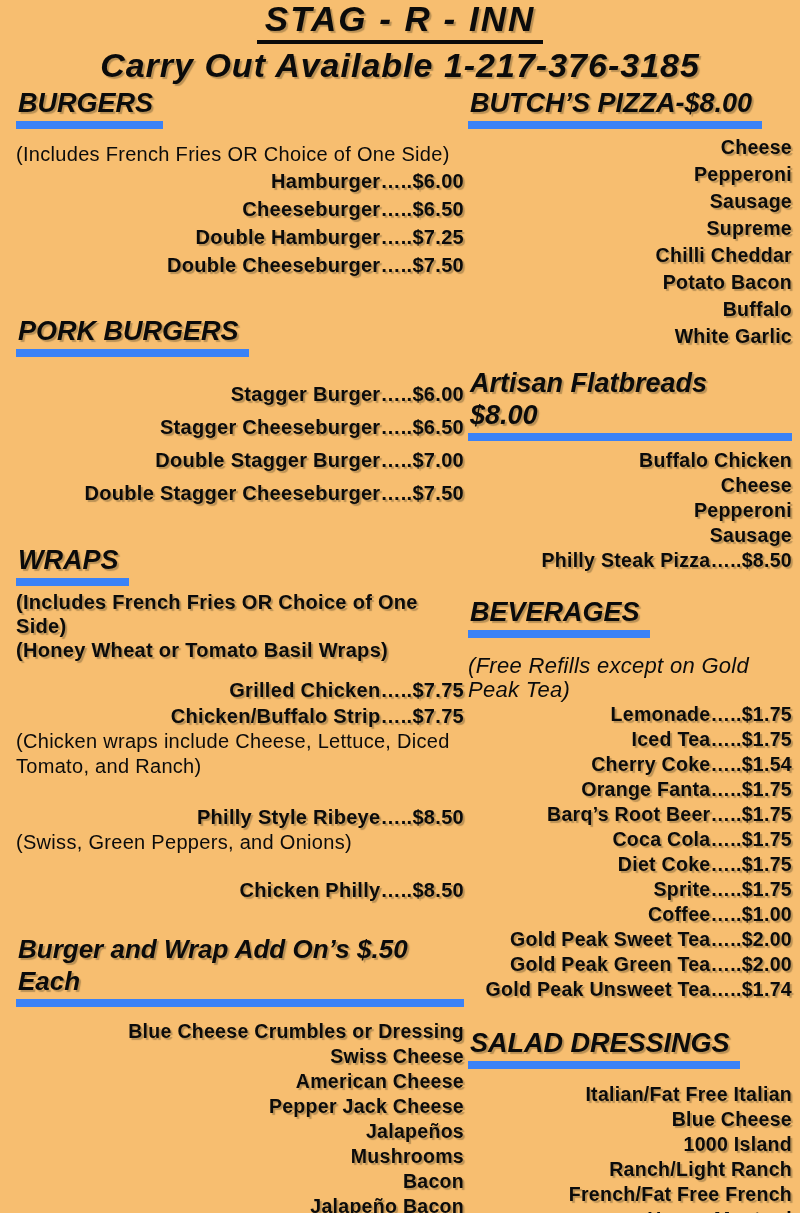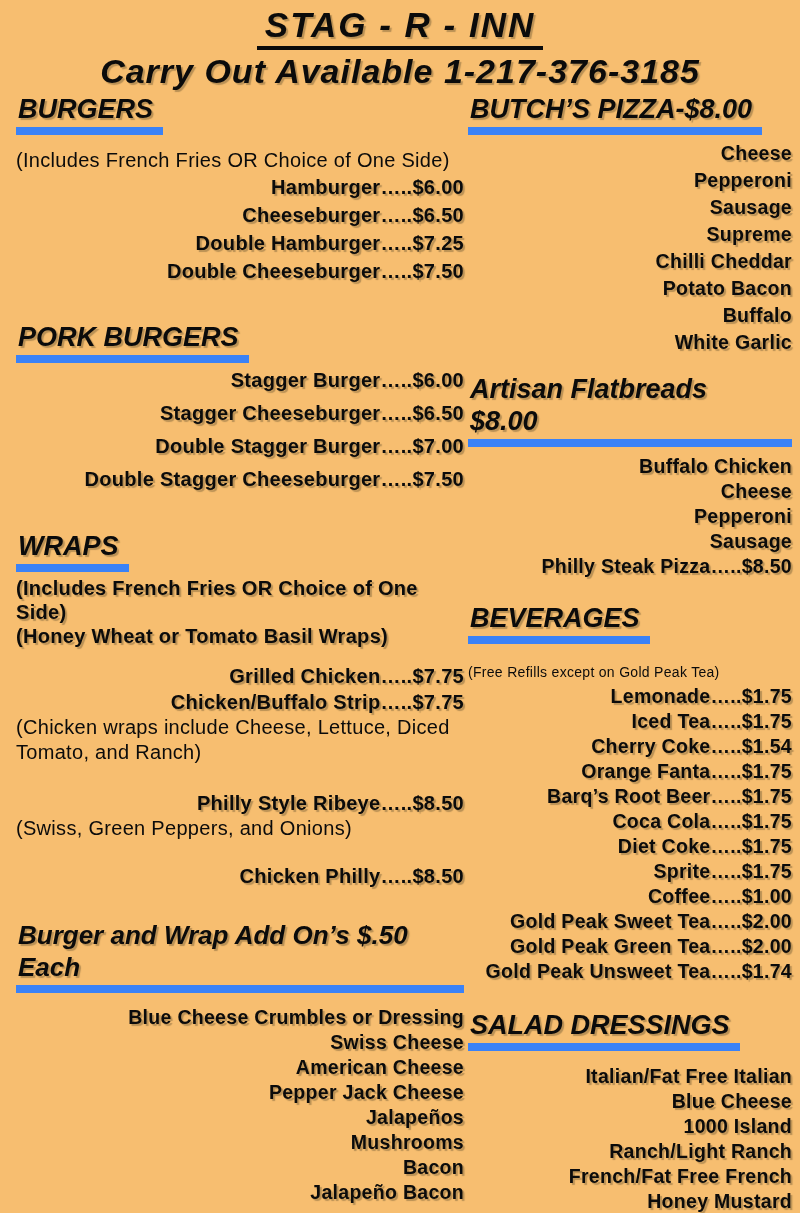--- a/index.html
+++ b/index.html
@@ -5,21 +5,21 @@
   * { box-sizing: border-box; }
   html, body { margin: 0; padding: 0; }
   body {
     width: 800px;
     height: 1213px;
     background: #F7BE70;
     color: #0b0b0b;
     font-family: "Liberation Sans", sans-serif;
     overflow: hidden;
   }
-  .page { width: 800px; height: 940px; padding-top: 6px; }
+  .page { width: 800px; height: 940px; }
 
   .shadowed { text-shadow: 2px 2px 1px rgba(110, 88, 52, 0.45); }
 
   
   .header { text-align: center; font-weight: bold; font-style: italic; }
   .header .title {
     display: inline-block;
     font-size: 35px;
     letter-spacing: 2px;
     border-bottom: 4px solid #0b0b0b;
@@ -48,21 +48,21 @@
 
   
   .item { font-weight: bold; font-size: 20px; letter-spacing: 0.3px; text-align: right; }
   .note-light { font-weight: normal; font-size: 20px; letter-spacing: 0.3px; }
 
   .burgers .note-light { line-height: 26px; margin-top: 12px; }
   .burgers .item { line-height: 28px; }
 
   .pork { margin-top: 36px; }
   .pork .item { line-height: 33px; }
-  .pork .sec-head { margin-bottom: 1px; }
+  .pork .sec-head { margin-bottom: 21px; }
 
   .wraps { margin-top: 34px; }
   .wraps .note-bold { font-weight: bold; font-size: 20px; line-height: 24px; letter-spacing: 0.3px; }
   .wraps .sec-head { margin-bottom: 4px; }
   .wraps .grp1 { margin-top: 15px; }
   .wraps .item { line-height: 26px; }
   .wraps .note-light { line-height: 25px; }
   .wraps .grp2 { margin-top: 25px; }
   .wraps .grp3 { margin-top: 22px; }
 
@@ -74,21 +74,21 @@
   .col-right .item { font-size: 19.5px; }
   .pizza .sec-head { margin-bottom: 5px; }
   .pizza .item { line-height: 27px; }
 
   .flatbreads { margin-top: 17px; }
   .flatbreads .sec-head { margin-bottom: 7px; }
   .flatbreads .item { line-height: 25px; }
 
   .beverages { margin-top: 23px; }
   .beverages .sec-head { margin-bottom: 16px; }
-  .beverages .note-light { font-size: 14px; line-height: 24px; }
+  .beverages .note-light { font-size: 22px; line-height: 24px; font-style: italic; }
   .beverages .item { line-height: 25px; }
 
   .salad { margin-top: 25px; }
   .salad .sec-head { margin-bottom: 13px; }
   .salad .item { line-height: 25px; }
 </style>
 </head>
 <body>
 
 <div class="page">

